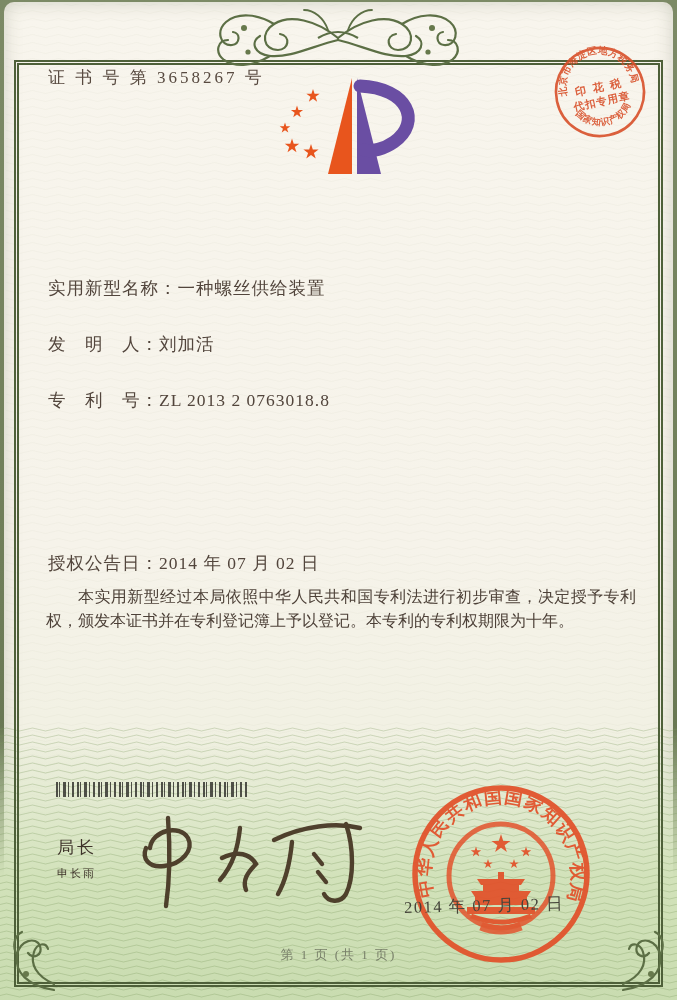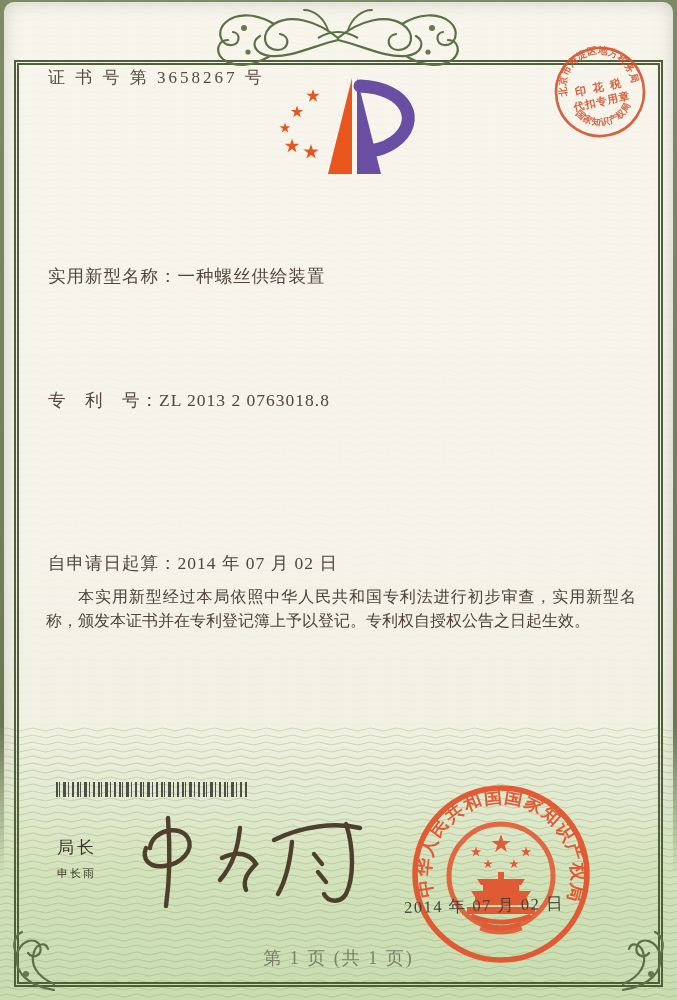--- a/index.html
+++ b/index.html
@@ -17,21 +17,21 @@
          border:5px double #4e6039;pointer-events:none;}
   .ornament-top{position:absolute;left:178px;top:0px;}
   .corner{position:absolute;bottom:6px;}
   .corner.left{left:4px;}
   .corner.right{right:4px;transform:scaleX(-1);}
 
   .cert-no{position:absolute;left:48px;top:66px;font-size:17px;letter-spacing:3px;color:#584a40;text-align:center;}
   .title{position:absolute;left:0;right:0;top:178px;text-align:center;font-size:40px;
          font-weight:bold;letter-spacing:8px;color:#463529;}
   .field{position:absolute;left:48px;font-size:17.5px;color:#52453c;letter-spacing:1px;white-space:nowrap;}
-  .f0{top:264px}.f1{top:332px}.f2{top:388px}.f3{top:444px}.f4{top:496px}.f5{top:551px}
+  .f0{top:276px}.f1{top:332px}.f2{top:388px}.f3{top:444px}.f4{top:496px}.f5{top:551px}
   .redact{display:inline-flex;vertical-align:middle;margin-top:-6px;filter:blur(.7px);}
   .redact span{height:30px;display:inline-block;}
   .px1{width:36px;background:#fbfbf6}.px2{width:38px;background:#eef0e3}
   .px3{width:42px;background:#b4b3ad}.px4{width:40px;background:#d6d3c9}
   .px5{width:38px;background:#c9c7bd}.px6{width:42px;background:#f3e3de}
   .px7{width:38px;background:#e6dad6}.px8{width:32px;background:#ecebe2}
 
   .paras{position:absolute;left:46px;width:590px;top:585px;}
   .paras p{margin:0 0 5px 0;text-indent:2em;font-size:16px;line-height:1.48;
            text-align:justify;color:#4d4138;}
@@ -45,21 +45,21 @@
   .sig-title{position:absolute;left:57px;top:836px;font-size:17px;letter-spacing:3px;
              color:#3e332a;font-family:"Liberation Sans","DejaVu Sans",sans-serif;text-align:right;}
   .sig-name{position:absolute;left:57px;top:866px;font-size:11px;letter-spacing:2px;
              color:#3e332a;font-family:Liberation Mono, monospace;}
   .signature{position:absolute;left:122px;top:806px;opacity:.92;}
 
   .tax-stamp{position:absolute;left:546px;top:38px;transform:rotate(-12deg);opacity:.9;}
   .big-seal{position:absolute;left:405px;top:778px;opacity:.93;}
   .seal-date{position:absolute;left:404px;top:895px;font-size:16.5px;letter-spacing:1.5px;
              color:#45443a;transform:rotate(-1.5deg);white-space:nowrap;}
-  .footer{position:absolute;left:0;right:0;top:946px;text-align:center;font-size:18px;
+  .footer{position:absolute;left:0;right:0;top:946px;text-align:center;font-size:13px;
           letter-spacing:2px;color:#79806a;}
 </style>
 </head>
 <body>
 
 <div class="scan">
   <div class="paper"></div>
 
   <svg class="paper-texture" width="677" height="1000">
     <defs>
@@ -143,29 +143,32 @@
       <use href="#star" transform="translate(33,58) scale(5.6)"></use>
       <use href="#star" transform="translate(40,76) scale(7.6)"></use>
       <use href="#star" transform="translate(59,82) scale(8)"></use>
     </g>
   </svg>
 
 
   <div class="field f0">
     <span>实用新型名称：</span><span>一种螺丝供给装置</span>
   </div>
+  <div class="field f1">
+    <span>发　明　人：</span><span>刘加活</span>
+  </div>
   <div class="field f2">
     <span>专　利　号：</span><span>ZL 2013 2 0763018.8</span>
   </div>
   <div class="field f5">
-    <span>自申请日起算：</span><span>2014 年 07 月 02 日</span>
+    <span>授权公告日：</span><span>2014 年 07 月 02 日</span>
   </div>
 
   <div class="paras">
-    <p>本实用新型经过本局依照中华人民共和国专利法进行初步审查，实用新型名称，颁发本证书并在专利登记簿上予以登记。专利权自授权公告之日起生效。</p>
+    <p>本实用新型经过本局依照中华人民共和国专利法进行初步审查，决定授予专利权，颁发本证书并在专利登记簿上予以登记。本专利的专利权期限为十年。</p>
   </div>
 
   <div class="barcode"></div>
 
   <div class="sig-title">局长</div>
   <div class="sig-name">申长雨</div>
   <svg class="signature" width="250" height="105" viewBox="0 0 250 105">
     <g fill="none" stroke="#443321" stroke-width="4.4" stroke-linecap="round">
       <path d="M28,42 C30,24 58,18 66,32 C72,44 60,58 42,60 C26,62 20,52 24,42"></path>
       <path d="M46,12 C48,40 48,72 44,100"></path>

